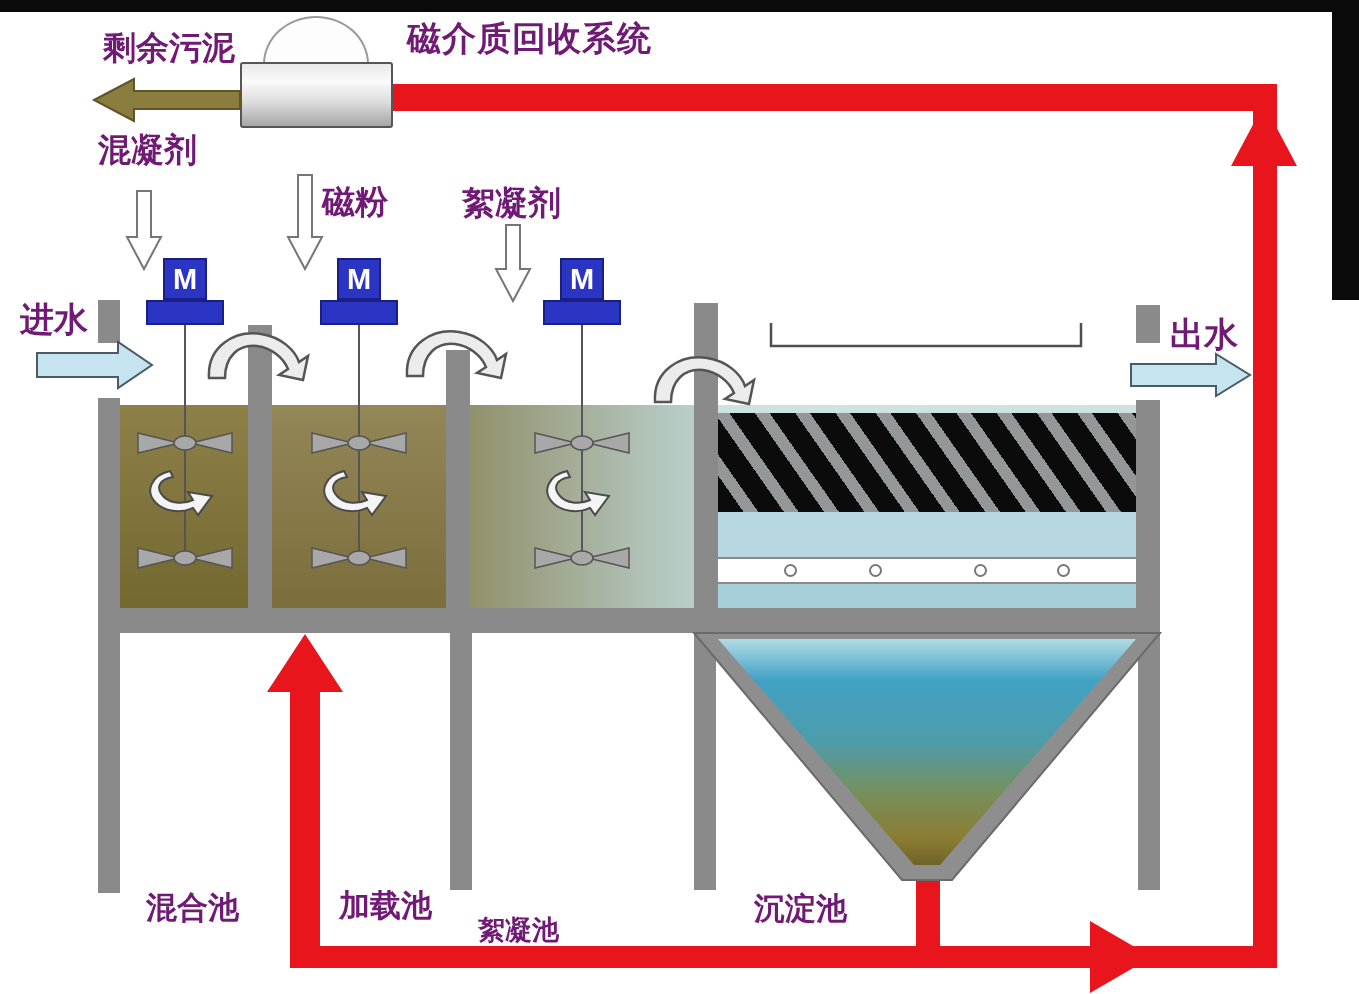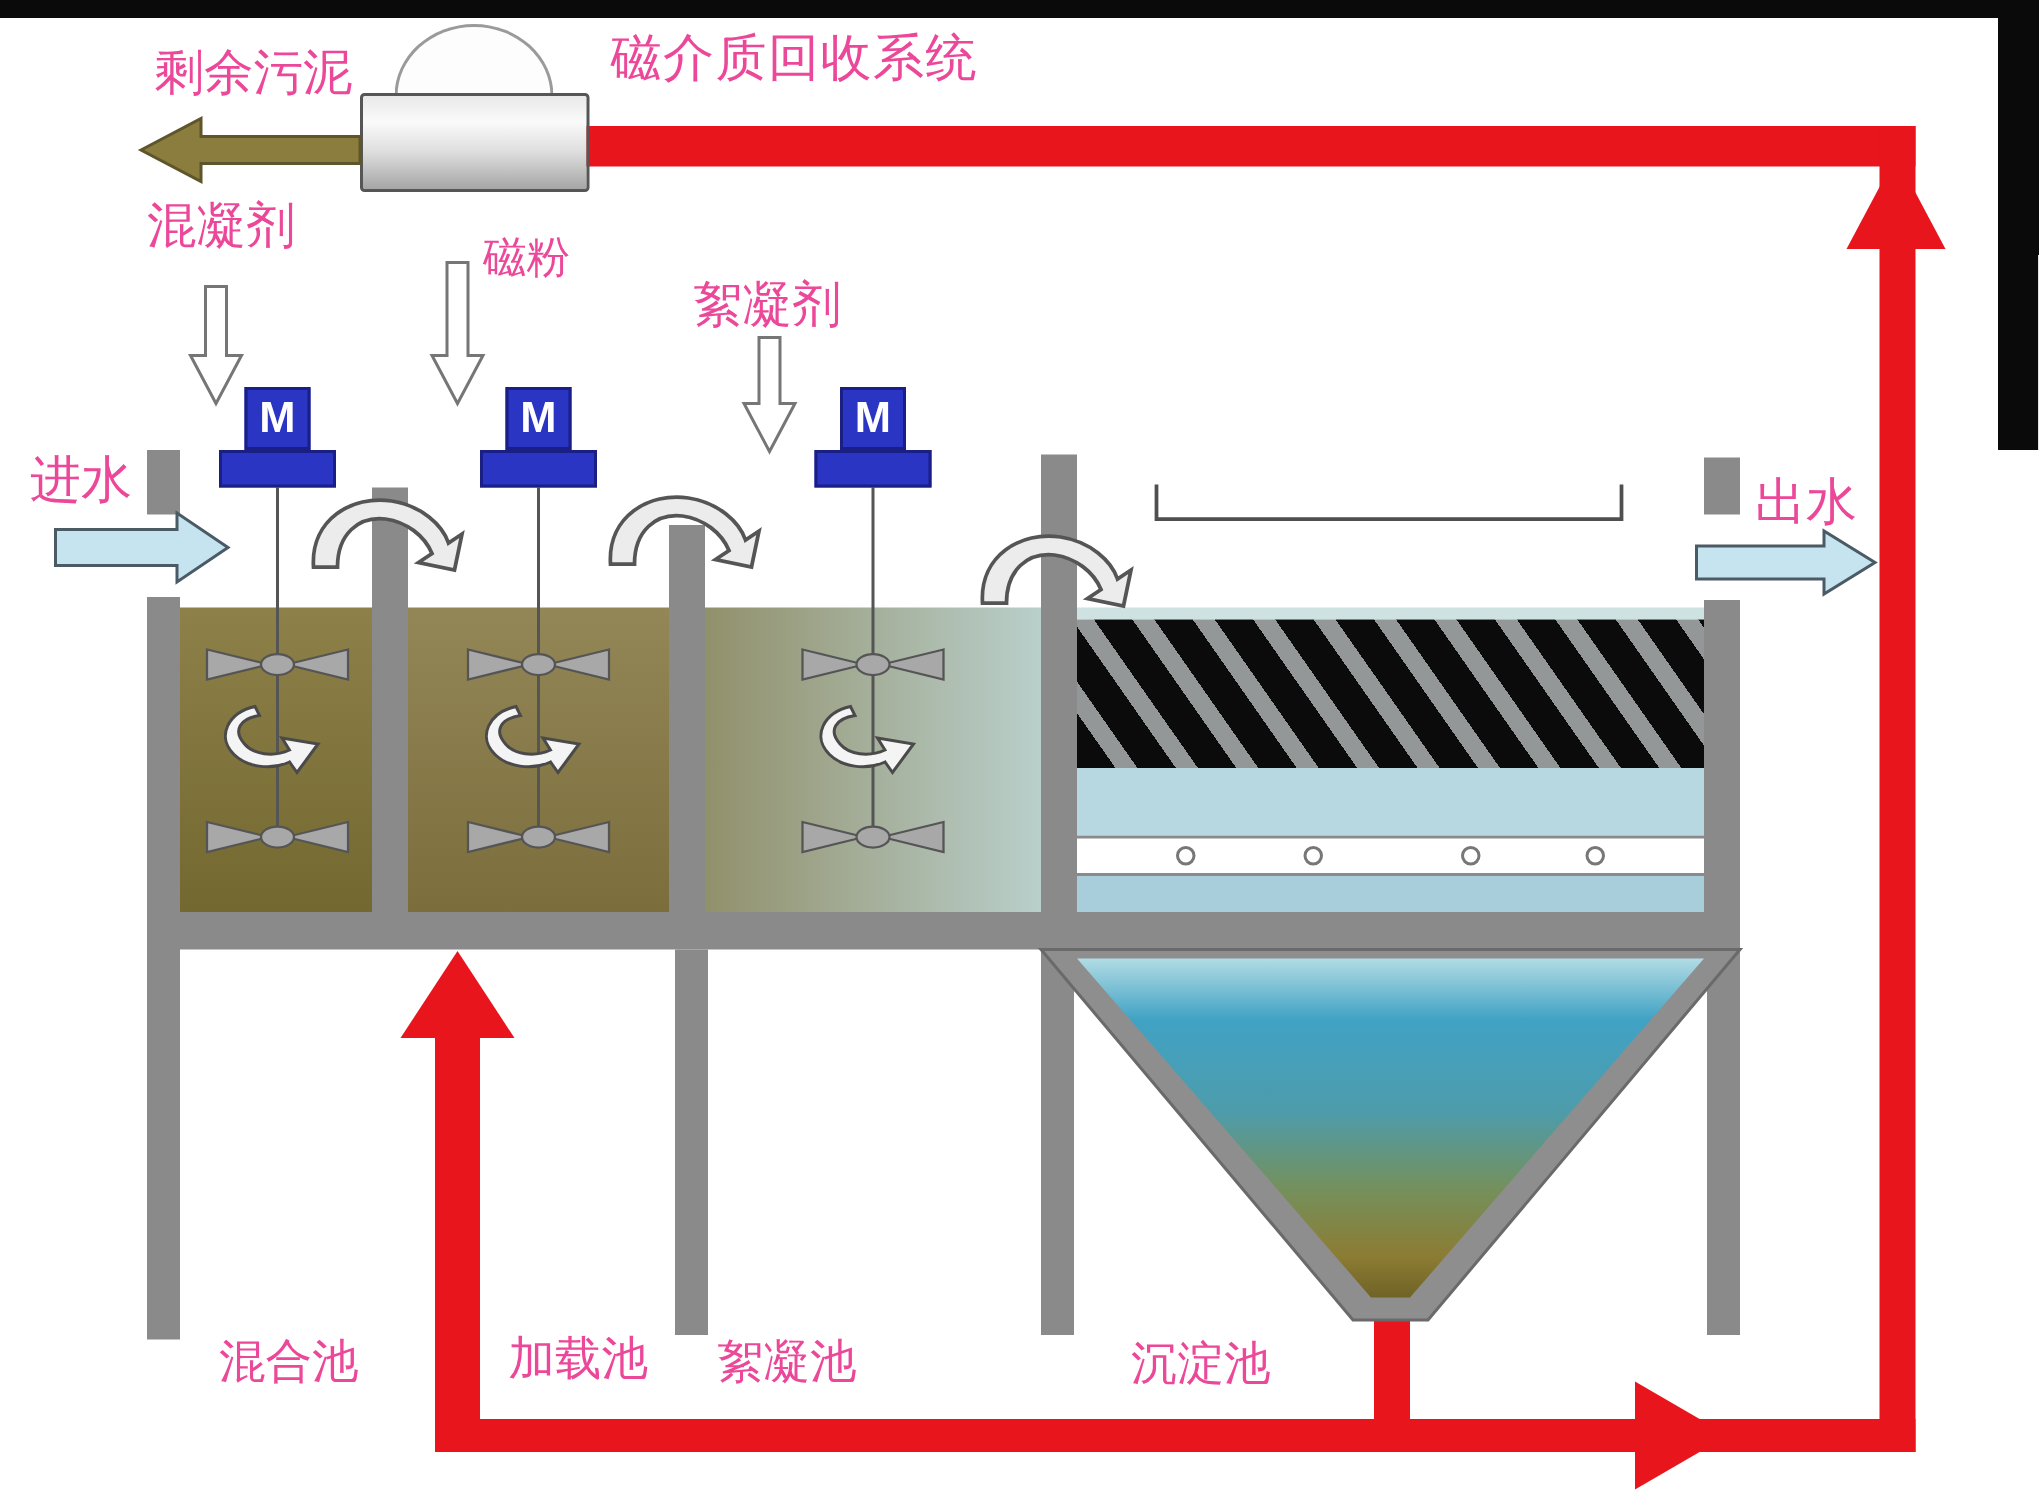--- a/index.html
+++ b/index.html
@@ -1,19 +1,19 @@
 <!DOCTYPE html>
 <html><head>
 <meta charset="utf-8">
 <style>
   html,body{margin:0;padding:0;background:#fff;}
   #canvas{position:relative;width:1359px;height:994px;background:#fff;overflow:hidden;
           font-family:"Liberation Sans","DejaVu Sans",sans-serif;}
   .abs{position:absolute;}
-  .lbl{position:absolute;color:#ec4899;font-weight:400;white-space:nowrap;}
+  .lbl{position:absolute;color:#701a75;font-weight:700;white-space:nowrap;}
   .gray{background:#8a8a8a;}
   .red{background:#e8151d;}
   .motor-box{position:absolute;width:44px;height:42px;background:#2b35c4;border:2px solid #1a1f86;
              box-sizing:border-box;display:flex;align-items:center;justify-content:center;
              color:#fff;font-weight:bold;font-size:29px;}
   .motor-base{position:absolute;width:78px;height:25px;background:#2b35c4;border:2px solid #1a1f86;box-sizing:border-box;}
   .shaft{position:absolute;width:2px;background:#555;}
   .pipe-hole{position:absolute;width:13px;height:13px;border:2px solid #777;border-radius:50%;background:#fff;box-sizing:border-box;}
   svg{position:absolute;overflow:visible;}
 </style>
@@ -174,22 +174,22 @@
   <svg style="left:314px;top:468px;" width="90" height="48" viewBox="0 0 90 48">
     <path d="M30,3 C12,7 4,23 16,35 C24,43 40,46 53,40 L58,47 L72,28 L48,24 L53,32 C42,37 29,35 23,28 C15,19 20,11 33,9 Z" fill="#f4f4f4" stroke="#4a4a4a" stroke-width="2"></path>
   </svg>
   <svg style="left:537px;top:468px;" width="90" height="48" viewBox="0 0 90 48">
     <path d="M30,3 C12,7 4,23 16,35 C24,43 40,46 53,40 L58,47 L72,28 L48,24 L53,32 C42,37 29,35 23,28 C15,19 20,11 33,9 Z" fill="#f4f4f4" stroke="#4a4a4a" stroke-width="2"></path>
   </svg>
 
   <div class="lbl" style="left:407px;top:16px;font-size:34px;letter-spacing:1px;text-align:center;">磁介质回收系统</div>
   <div class="lbl" style="left:103px;top:26px;font-size:33px;">剩余污泥</div>
   <div class="lbl" style="left:80px;top:128px;font-size:33px;margin-left:18px;">混凝剂</div>
-  <div class="lbl" style="left:322px;top:152px;font-size:29px;">磁粉</div>
+  <div class="lbl" style="left:322px;top:180px;font-size:33px;">磁粉</div>
   <div class="lbl" style="left:462px;top:181px;font-size:33px;">絮凝剂</div>
   <div class="lbl" style="left:20px;top:297px;font-size:34px;">进水</div>
   <div class="lbl" style="left:1170px;top:312px;font-size:34px;">出水</div>
   <div class="lbl" style="left:146px;top:887px;font-size:31px;">混合池</div>
   <div class="lbl" style="left:339px;top:885px;font-size:31px;text-align:center;">加载池</div>
-  <div class="lbl" style="left:478px;top:887px;font-size:31px;">絮凝池</div>
+  <div class="lbl" style="left:478px;top:912px;font-size:27px;">絮凝池</div>
   <div class="lbl" style="left:754px;top:888px;font-size:31px;">沉淀池</div>
 
 </div>
 
 </body></html>

